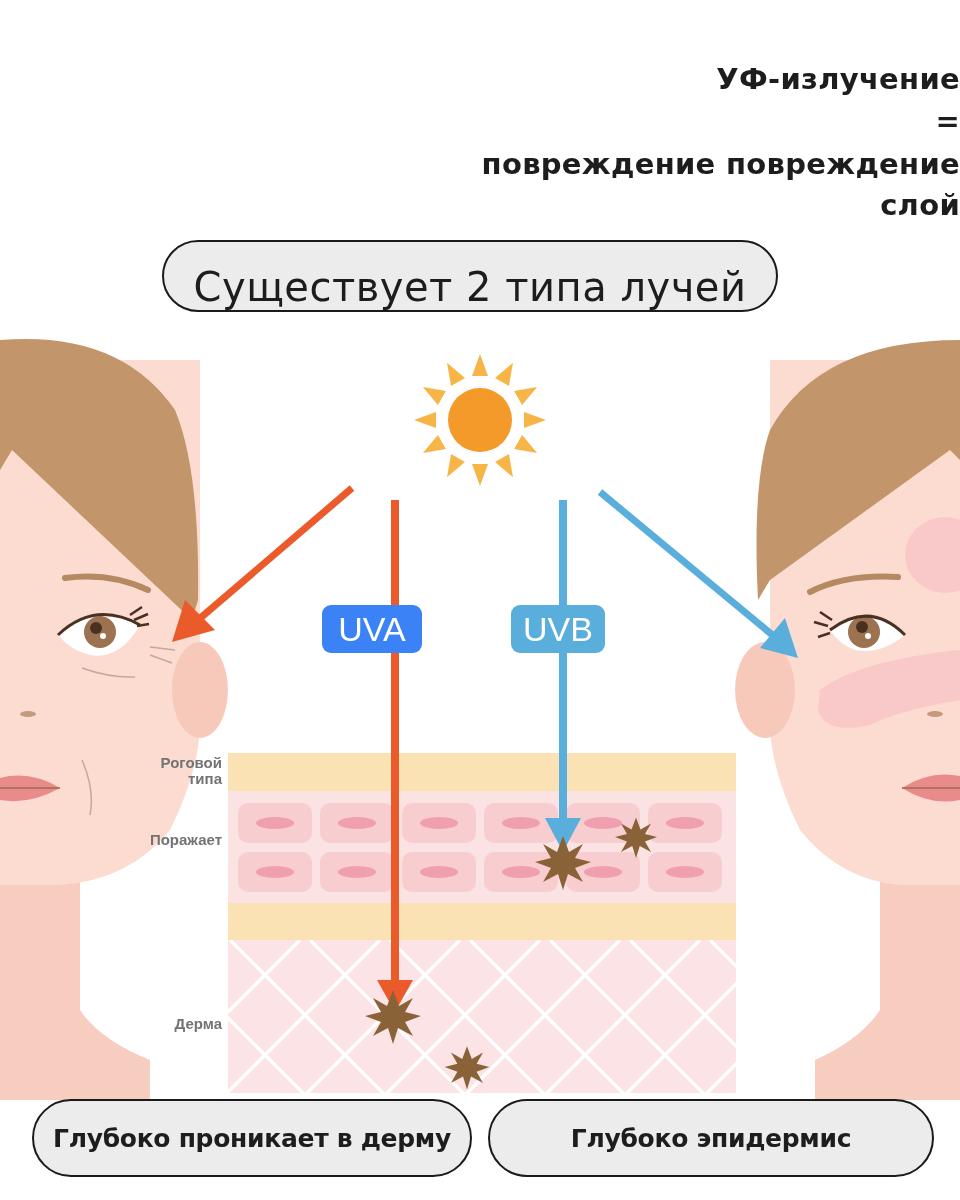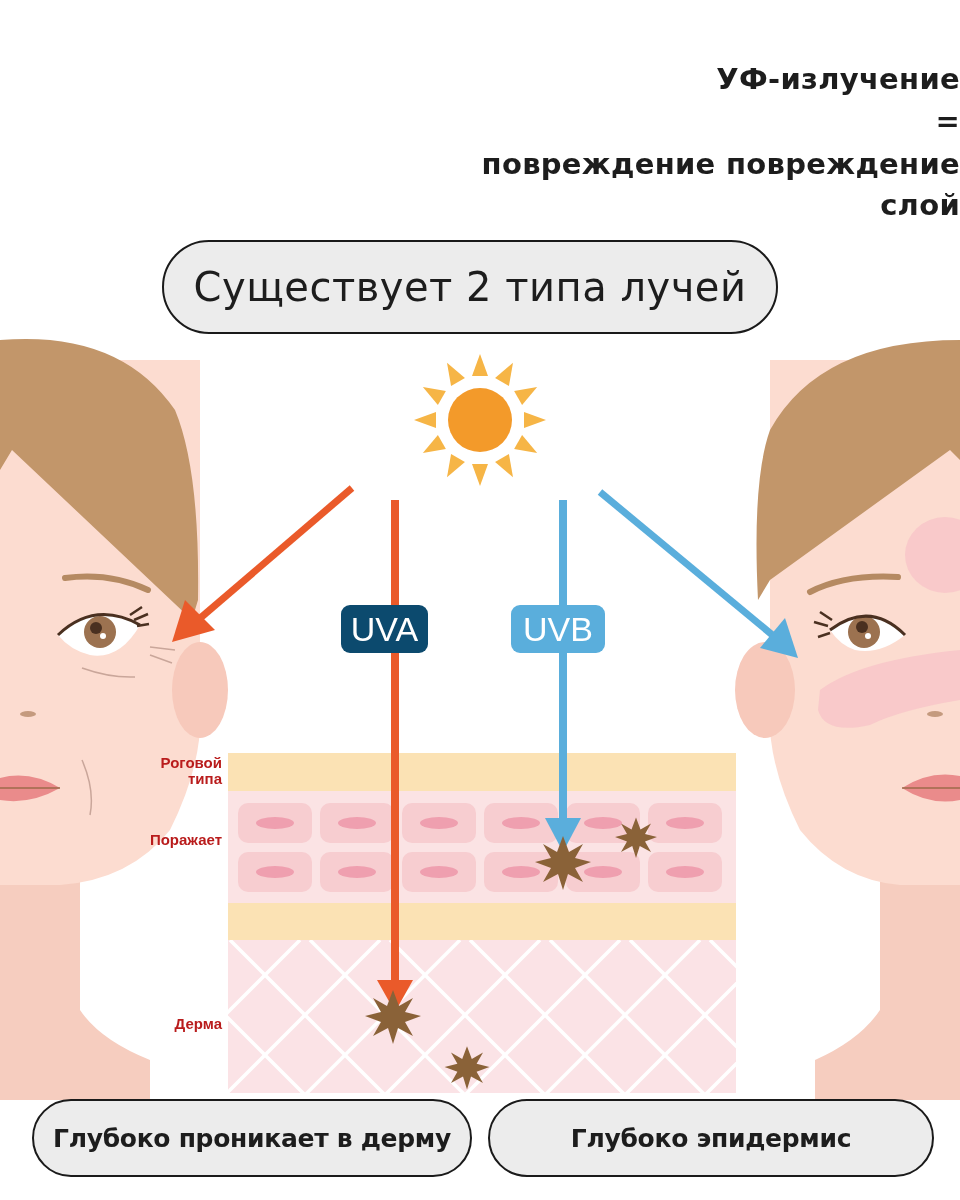--- a/index.html
+++ b/index.html
@@ -1,22 +1,22 @@
 <!DOCTYPE html>
 <html><head>
 <meta charset="utf-8">
 <style>
   html, body { margin: 0; padding: 0; background: #ffffff; }
   body { width: 960px; height: 1200px; position: relative; overflow: hidden; font-family: "DejaVu Sans", sans-serif; }
   .title { position: absolute; left: 0; width: 960px; text-align: right; font-weight: bold; font-size: 29px; color: #1d1d1d; letter-spacing: 0.3px; line-height: 42px; }
   .pill { position: absolute; box-sizing: border-box; border: 2.5px solid #1a1a1a; border-radius: 48px; background: #ececec; display: flex; align-items: center; justify-content: center; color: #1d1d1d; }
-  .pill-top { left: 162px; top: 240px; width: 616px; height: 94px; font-size: 40px; font-weight: normal; font-family: "DejaVu Sans", sans-serif; letter-spacing: 0.5px; }
+  .pill-top { left: 162px; top: 240px; width: 616px; height: 72px; font-size: 40px; font-weight: normal; font-family: "DejaVu Sans", sans-serif; letter-spacing: 0.5px; align-items: flex-end; }
   .pill-bottom { top: 1099px; height: 78px; font-size: 25px; font-weight: bold; letter-spacing: -0.3px; }
   svg.art { position: absolute; left: 0; top: 0; }
-  .layer-label { position: absolute; font-family: "Liberation Sans", sans-serif; font-size: 15px; font-weight: bold; color: #b91c1c; text-align: right; line-height: 16px; }
+  .layer-label { position: absolute; font-family: "Liberation Sans", sans-serif; font-size: 15px; font-weight: bold; color: #737373; text-align: right; line-height: 16px; }
   .badge { position: absolute; border-radius: 9px; color: #ffffff; font-family: "Liberation Sans", sans-serif; font-size: 34px; display: flex; align-items: center; justify-content: center; }
 </style>
 </head>
 <body>
 
 <div class="title" style="top:58px;">УФ-излучение</div>
 <div class="title" style="top:100px;">=</div>
 <div class="title" style="top:143px;">повреждение повреждение</div>
 <div class="title" style="top:184px;">слой</div>
 
@@ -185,21 +185,21 @@
   </g>
 
   <g fill="#8a6238">
     <polygon transform="translate(393,1016)" points="0,-26 6,-10 20,-18 12,-4 28,0 12,6 20,20 5,12 0,28 -5,12 -20,20 -12,6 -28,0 -12,-4 -20,-18 -6,-10"></polygon>
     <polygon transform="translate(467,1067) scale(0.8)" points="0,-26 6,-10 20,-18 12,-4 28,0 12,6 20,20 5,12 0,28 -5,12 -20,20 -12,6 -28,0 -12,-4 -20,-18 -6,-10"></polygon>
     <polygon transform="translate(563,862)" points="0,-26 6,-10 20,-18 12,-4 28,0 12,6 20,20 5,12 0,28 -5,12 -20,20 -12,6 -28,0 -12,-4 -20,-18 -6,-10"></polygon>
     <polygon transform="translate(636,837) scale(0.75)" points="0,-26 6,-10 20,-18 12,-4 28,0 12,6 20,20 5,12 0,28 -5,12 -20,20 -12,6 -28,0 -12,-4 -20,-18 -6,-10"></polygon>
   </g>
 </svg>
 
-<div class="badge" style="left:341px; top:605px; width:87px; height:48px; background:#0c4a6e;">UVA</div>
+<div class="badge" style="left:322px; top:605px; width:100px; height:48px; background:#3b82f6;">UVA</div>
 <div class="badge" style="left:511px; top:605px; width:94px; height:48px; background:#5aaedc;">UVB</div>
 
 <div class="layer-label" style="left:130px; top:755px; width:92px;">
   <div>Роговой</div>
   <div>типа</div>
 </div>
 <div class="layer-label" style="left:110px; top:832px; width:112px;">Поражает</div>
 <div class="layer-label" style="left:130px; top:1016px; width:92px;">Дерма</div>
 
 <div class="pill pill-top">

